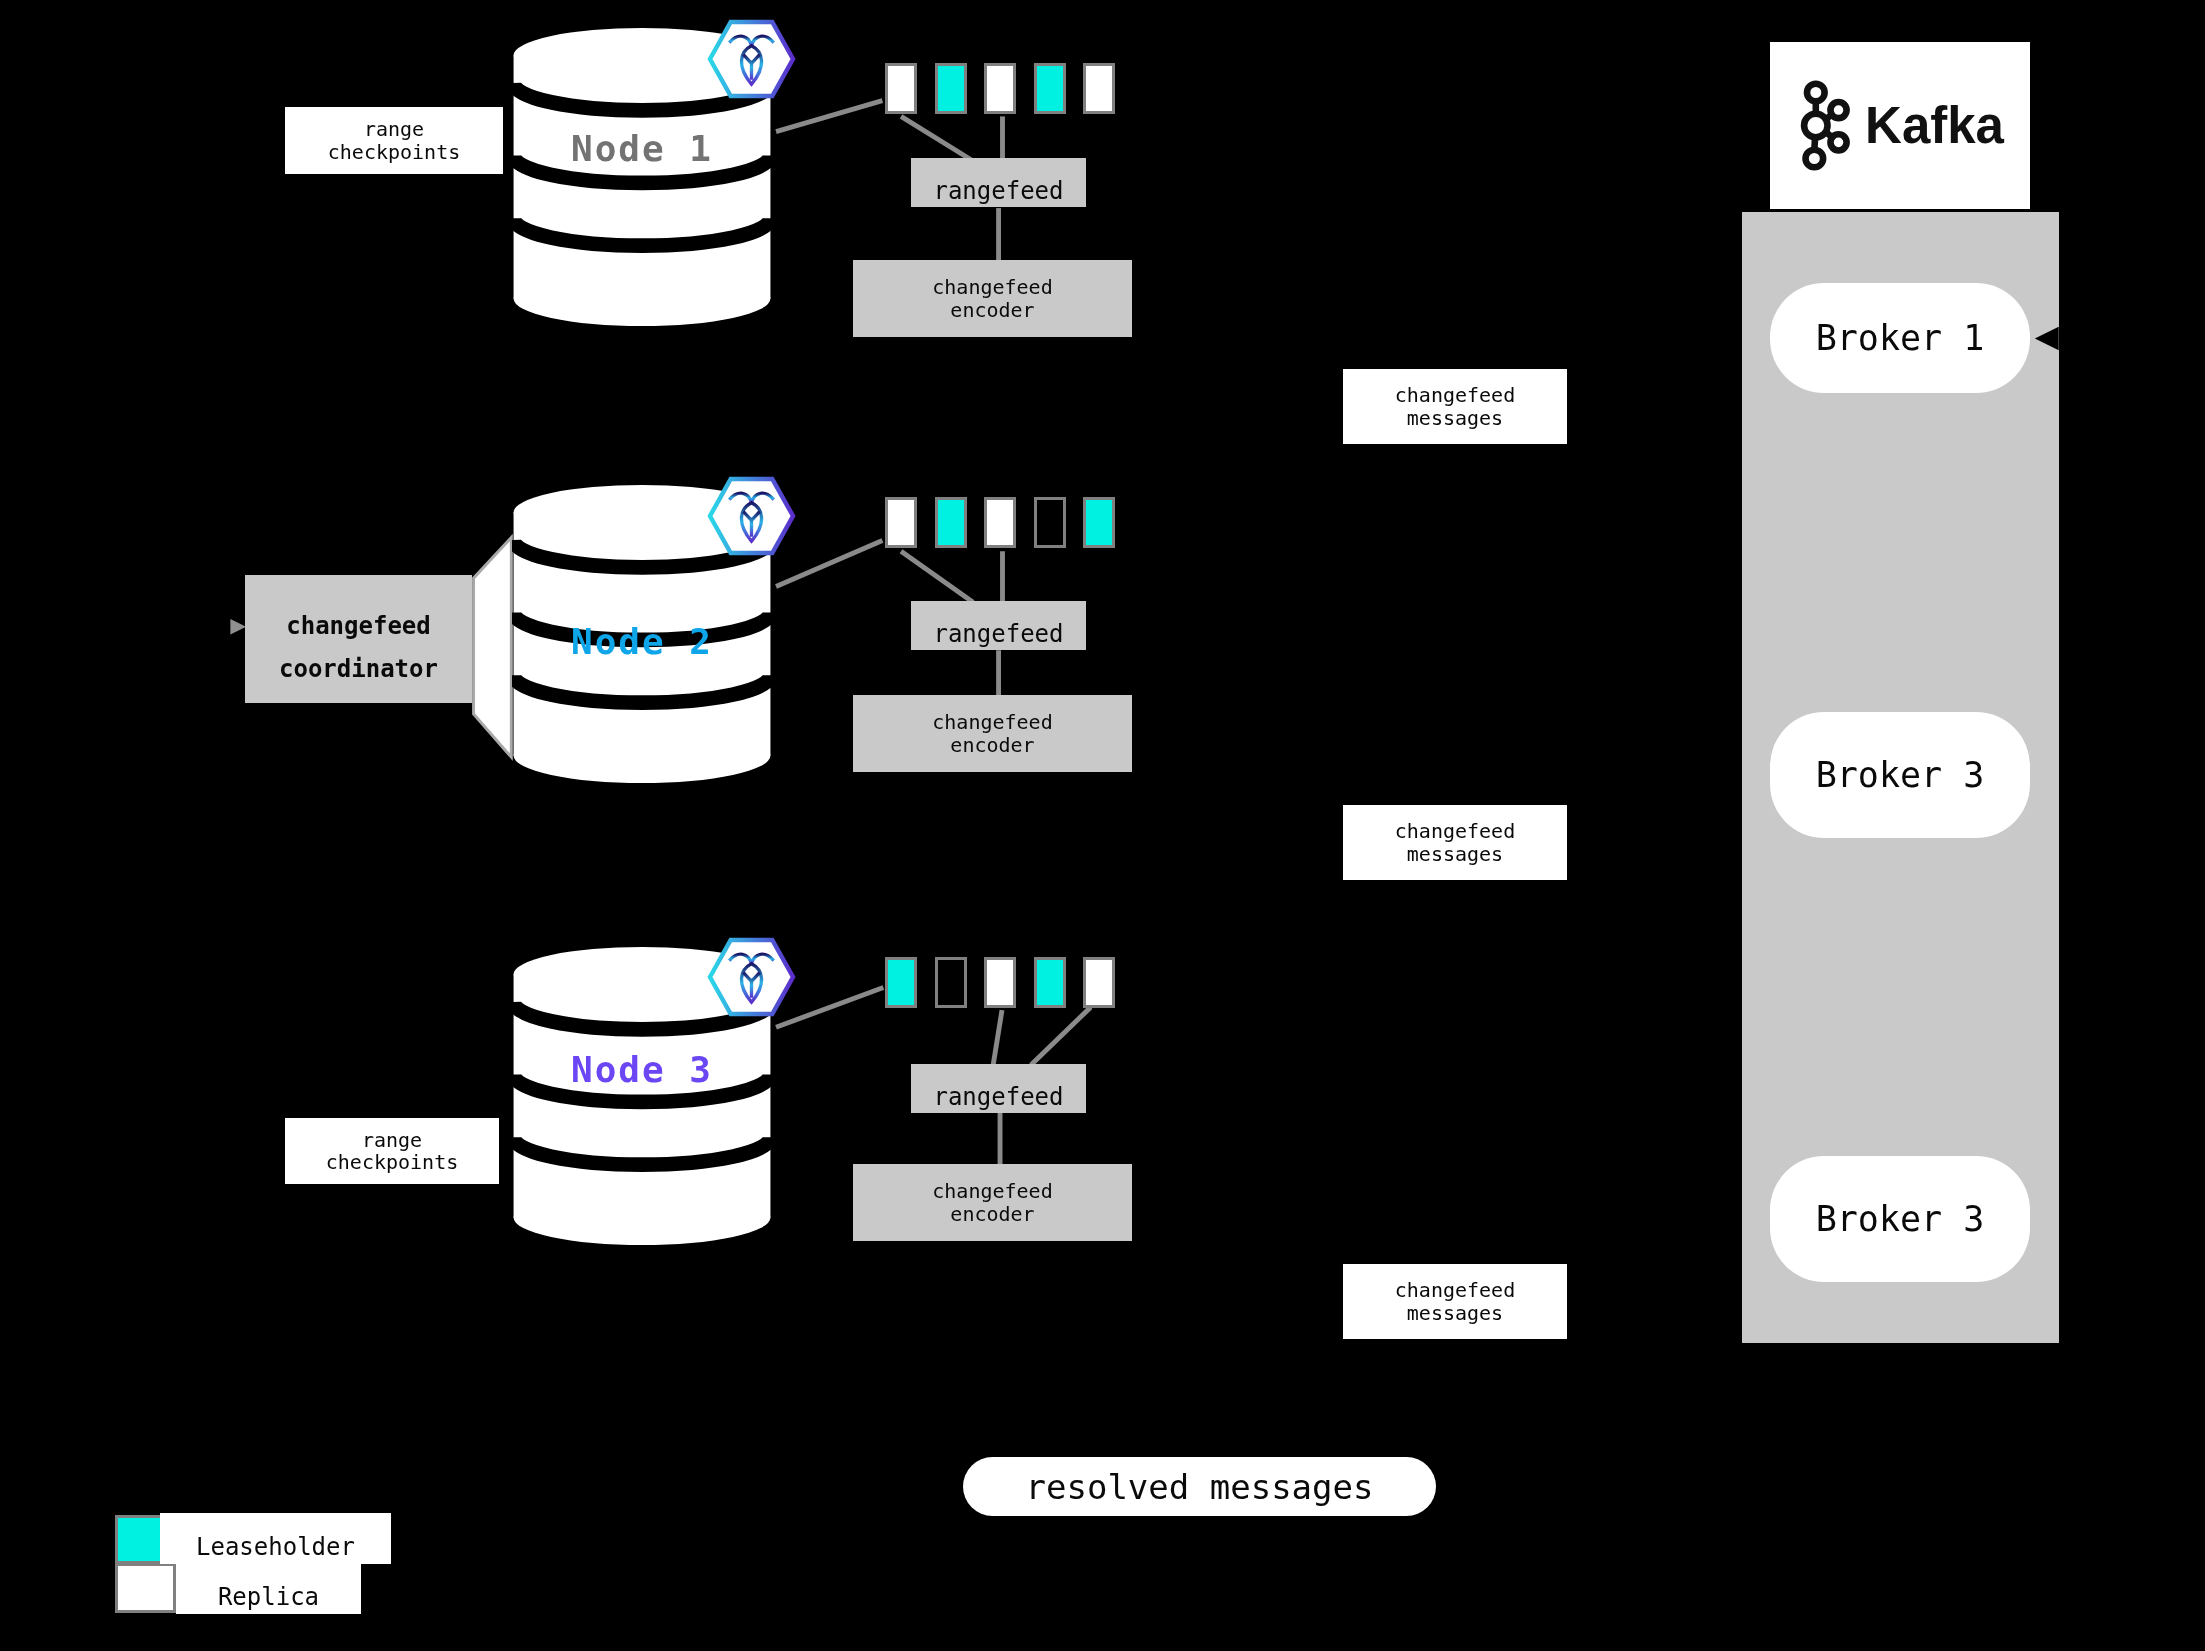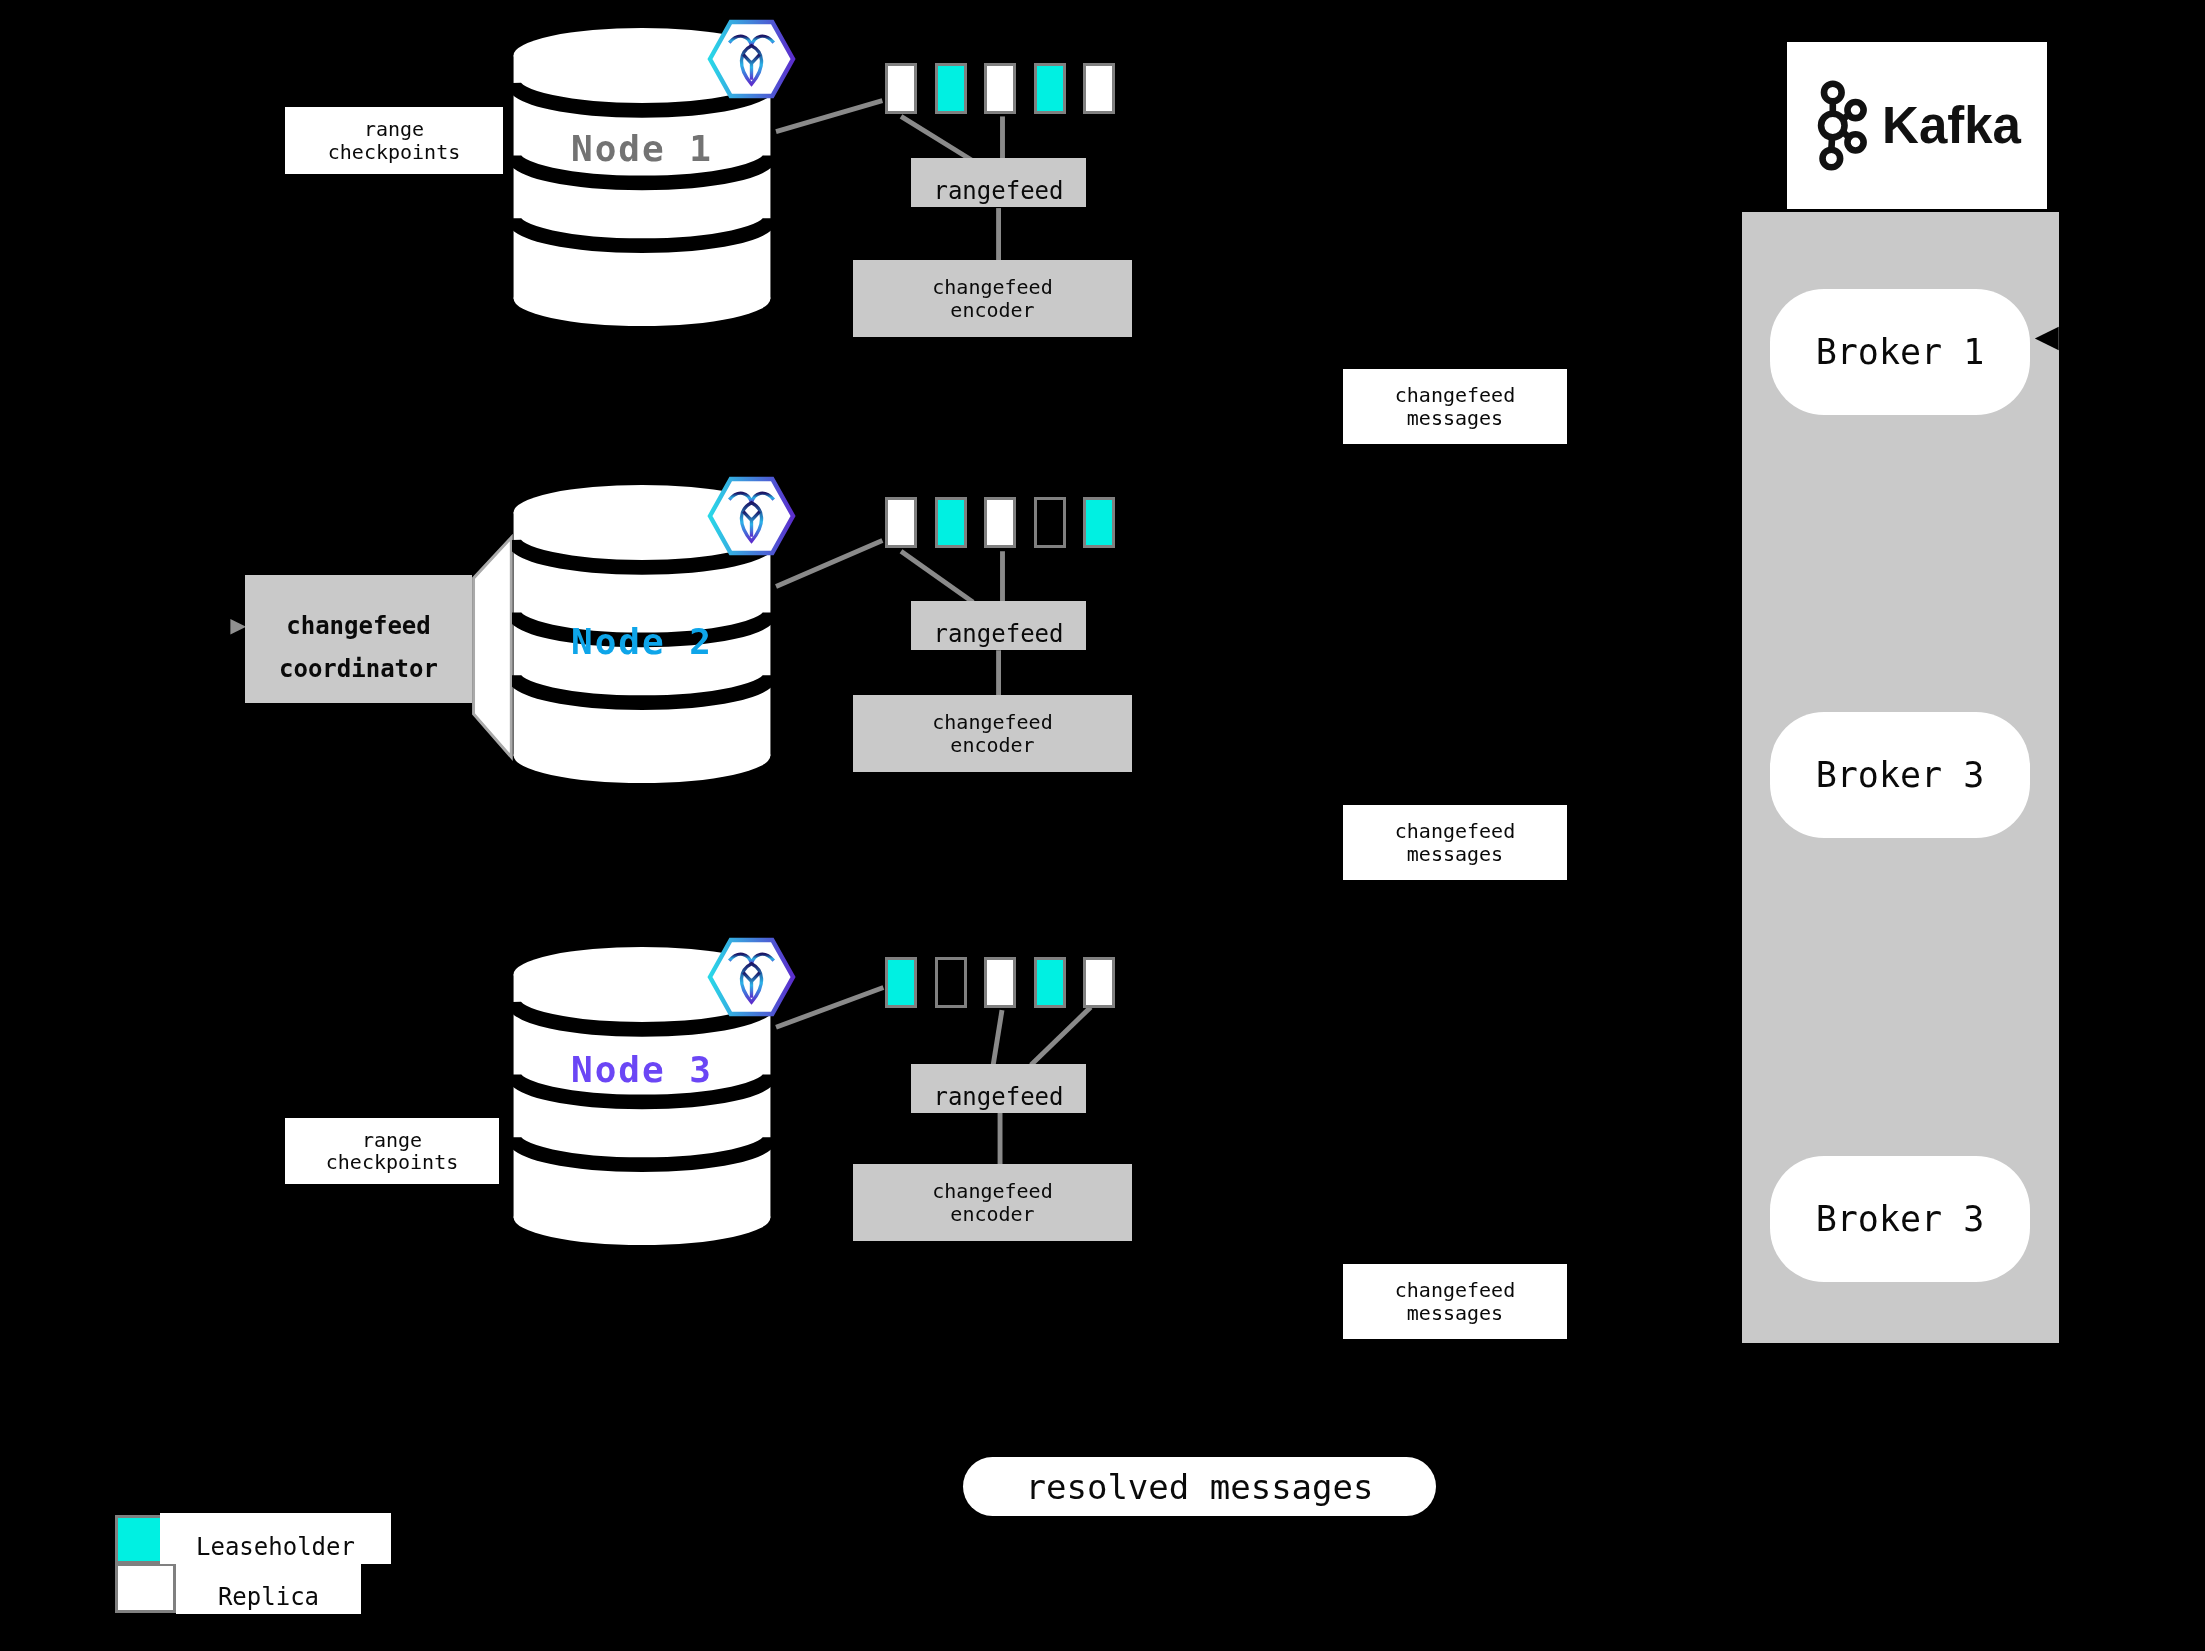--- a/index.html
+++ b/index.html
@@ -194,40 +194,40 @@
   </div>
   <div class="abs graybox" style="left:853px;top:1164px;width:279px;height:77px;">
     <span class="lbl">changefeed</span>
     <span class="lbl">encoder</span>
   </div>
   <div class="abs whitebox" style="left:1343px;top:1264px;width:224px;height:75px;">
     <span class="lbl">changefeed</span>
     <span class="lbl">messages</span>
   </div>
 
-  <div class="abs whitebox" style="left:1770px;top:42px;width:260px;height:167px;flex-direction:row;gap:3px;margin-left:17px;">
+  <div class="abs whitebox" style="left:1770px;top:42px;width:260px;height:167px;flex-direction:row;gap:3px;">
     <svg width="66" height="123" viewBox="0 0 90 130">
       <g fill="none" stroke="#111" stroke-width="9">
         <circle cx="27" cy="20" r="12"></circle>
         <circle cx="27" cy="65" r="16"></circle>
         <circle cx="58" cy="44" r="11"></circle>
         <circle cx="58" cy="88" r="11"></circle>
         <circle cx="25" cy="110" r="12"></circle>
         <line x1="27" y1="32" x2="27" y2="49"></line>
         <line x1="40" y1="57" x2="49" y2="50"></line>
         <line x1="40" y1="73" x2="49" y2="81"></line>
         <line x1="26" y1="81" x2="25" y2="98"></line>
       </g>
     </svg>
     <span class="kafka-brand">Kafka</span>
   </div>
 
   <div class="abs" style="left:1742px;top:212px;width:317px;height:1131px;background:#C9C9C9;"></div>
 
-  <div class="abs broker" style="left:1770px;top:289px;width:260px;height:126px;">
+  <div class="abs broker" style="left:1770px;top:283px;width:260px;height:110px;">
     <span>Broker 1</span>
   </div>
   <div class="abs broker" style="left:1770px;top:712px;width:260px;height:126px;">
     <span>Broker 3</span>
   </div>
   <div class="abs broker" style="left:1770px;top:1156px;width:260px;height:126px;">
     <span>Broker 3</span>
   </div>
 
   <svg class="abs" style="left:2030px;top:319px;" width="34" height="39" viewBox="0 0 70 80">

